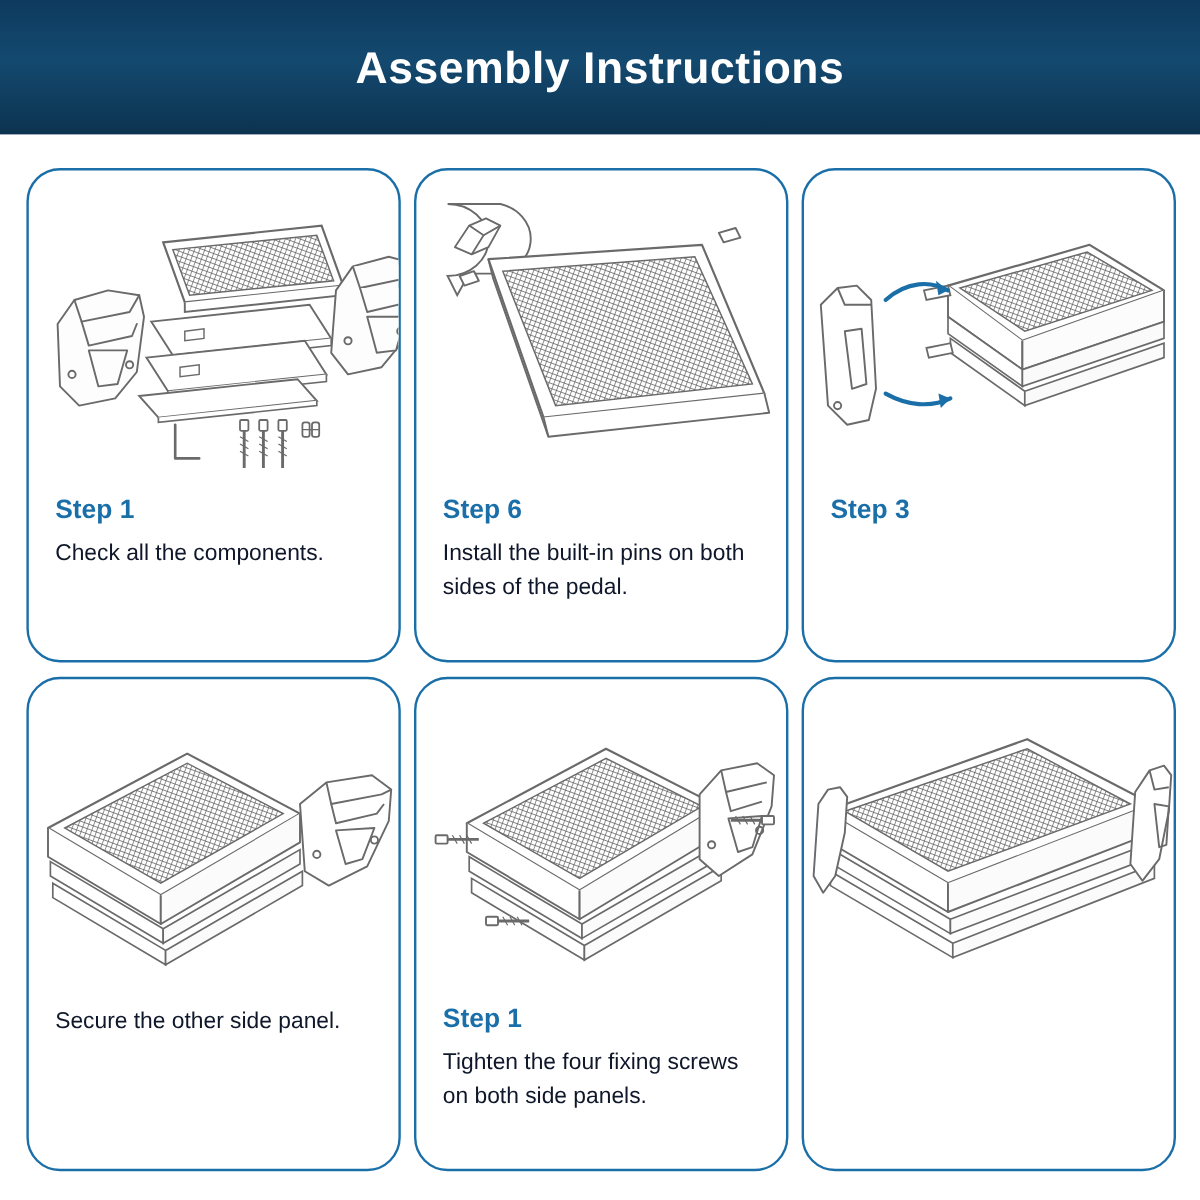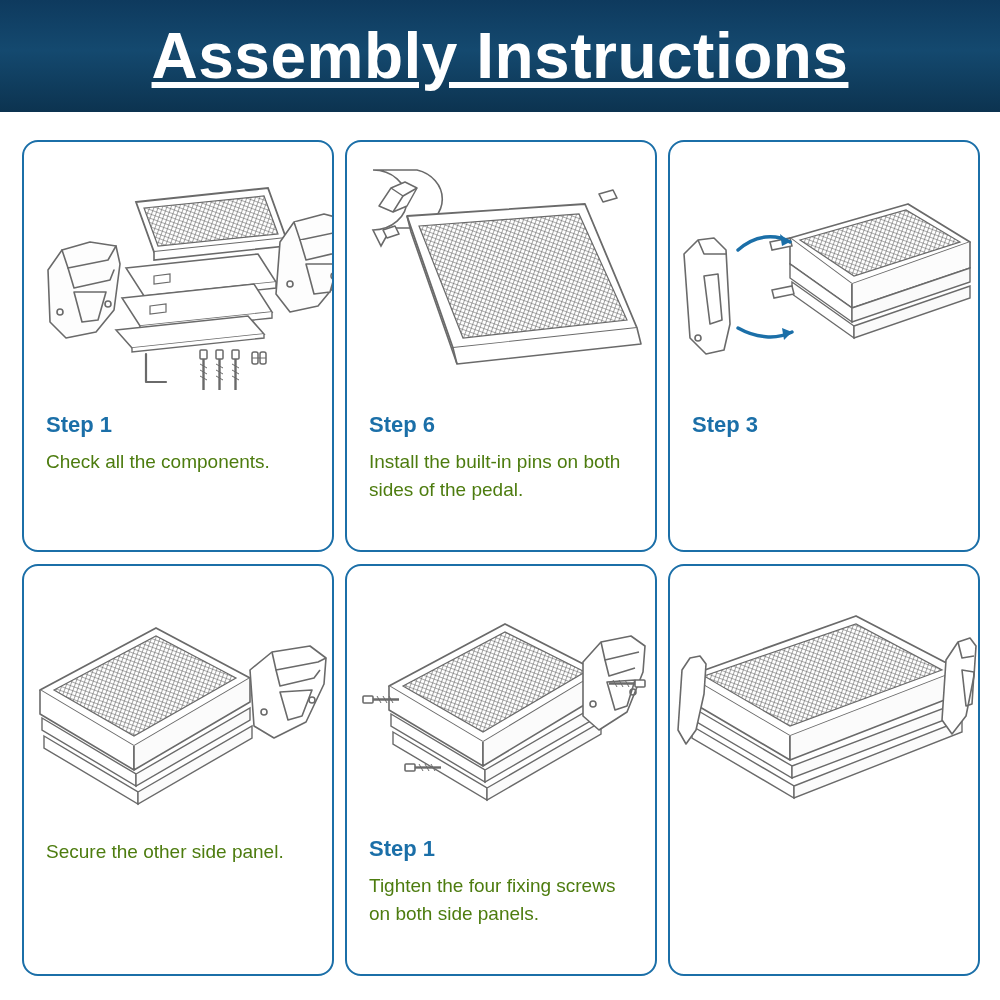--- a/index.html
+++ b/index.html
@@ -27,43 +27,42 @@
     top: 0;
     width: 1000px;
     height: 112px;
     background: linear-gradient(180deg, #0e3a5e 0%, #14496f 45%, #0c3350 100%);
     display: flex;
     align-items: center;
     justify-content: center;
   }
   .header-title {
     color: #ffffff;
-    font-size: 64px;
+    font-size: 37px;
     font-weight: bold;
     letter-spacing: 0.5px;
     line-height: 1;
     text-align: center;
-    text-decoration: underline;
   }
   
   .grid {
     position: absolute;
     left: 22px;
     top: 140px;
     width: 958px;
     height: 840px;
     display: grid;
     grid-template-columns: repeat(3, 312px);
     grid-template-rows: repeat(2, 412px);
     gap: 12px 11px;
   }
   .card {
     position: relative;
     border: 2px solid #1b6fa8;
-    border-radius: 16px;
+    border-radius: 28px;
     background: #ffffff;
     box-sizing: border-box;
     overflow: hidden;
   }
   .art {
     position: absolute;
     left: 0;
     top: 0;
     width: 100%;
     height: 268px;
@@ -75,21 +74,21 @@
     top: 272px;
   }
   .step-label {
     color: #1b6fa8;
     font-size: 22px;
     font-weight: bold;
     margin: 0 0 12px 0;
     line-height: 1;
   }
   .step-text {
-    color: #4d7c0f;
+    color: #0f172a;
     font-size: 19px;
     line-height: 1.45;
     margin: 0;
   }
   svg { display: block; }
 </style>
 </head>
 <body>
 
 <div class="page">

